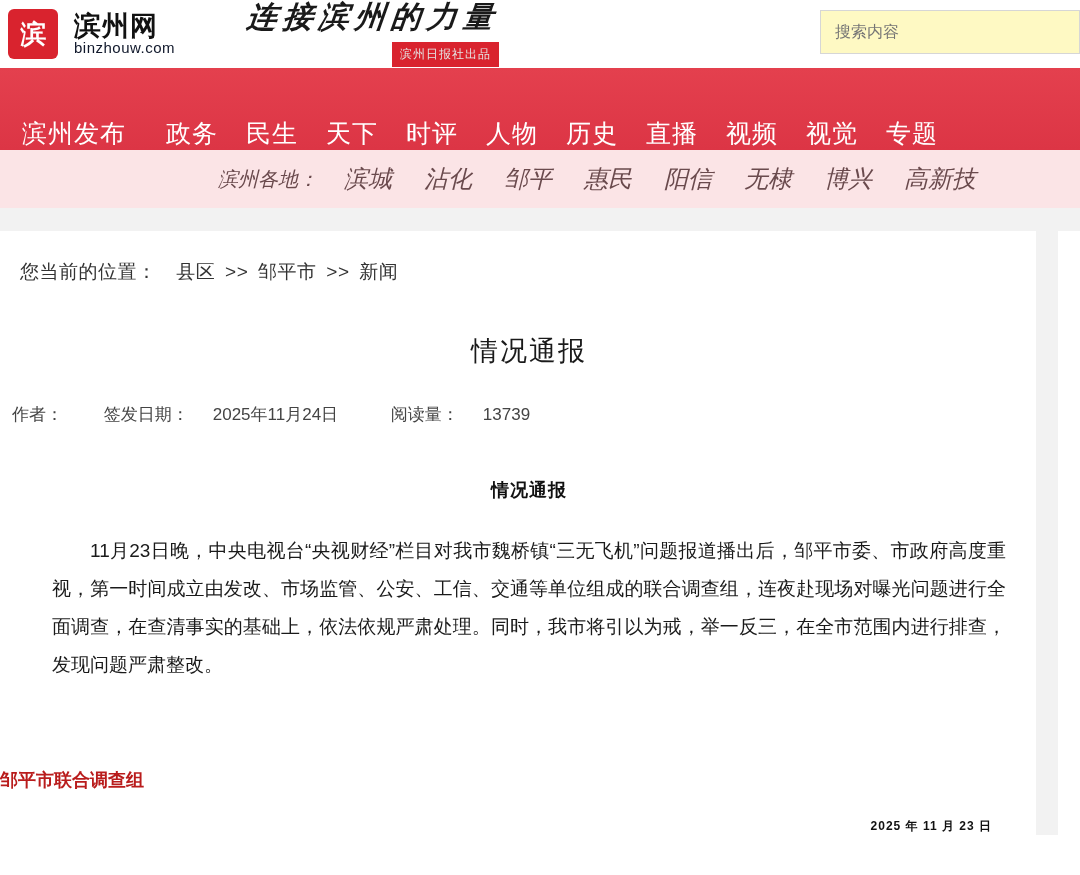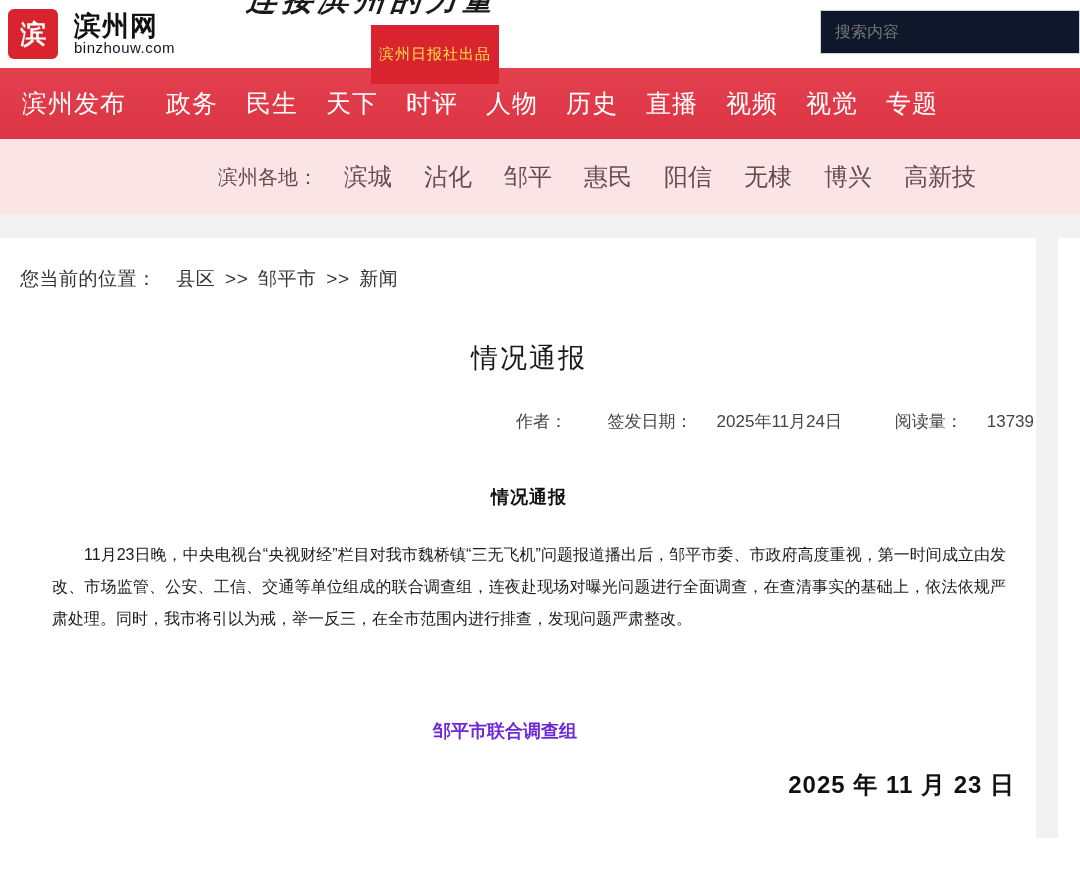--- a/index.html
+++ b/index.html
@@ -70,78 +70,79 @@
     font-style: italic;
     font-weight: bold;
     color: #1a1a1a;
     letter-spacing: 6px;
     transform: skewX(-6deg);
   }
   .calligraphy-badge {
     margin-top: 4px;
     align-self: flex-end;
     background: #d9232e;
-    color: #fde047;
-    font-size: 15px;
-    padding: 20px 8px;
+    color: #e5e5e5;
+    font-size: 12px;
+    padding: 4px 8px;
     letter-spacing: 1px;
   }
   .search-box {
     position: absolute;
     right: 0;
     top: 10px;
     width: 260px;
     height: 44px;
-    background: #0f172a;
+    background: #fef9c3;
     border: 1px solid #d6d6d6;
     box-sizing: border-box;
     display: flex;
     align-items: center;
     padding: 12px 12px;
   }
   .search-box input {
     border: 0;
     outline: 0;
     background: transparent;
     font-size: 16px;
     color: #8c8c8c;
     width: 100%;
     font-family: "Liberation Sans", sans-serif;
   }
 
   
   .mainnav {
     background: #e0414f;
     background: linear-gradient(180deg, #e4404e 0%, #dc3545 100%);
-    height: 71px;
-    display: flex;
-    align-items: center;
+    height: 82px;
+    display: flex;
+    align-items: flex-end;
     overflow: hidden;
   }
   .mainnav .item {
     color: #ffffff;
     font-size: 25px;
     white-space: nowrap;
     padding: 0 14px;
     letter-spacing: 1px;
   }
   .mainnav .item.first {
     padding-left: 22px;
     padding-right: 26px;
   }
 
   
   .subnav {
     background: #fbe4e6;
-    height: 76px;
+    height: 58px;
     display: flex;
     align-items: center;
     overflow: hidden;
     padding-left: 218px;
     box-sizing: border-box;
+    font-style: italic;
   }
   .subnav .label {
     color: #6a4a4d;
     font-size: 20px;
     white-space: nowrap;
     margin-right: 10px;
   }
   .subnav .item {
     color: #6a4a4d;
     font-size: 24px;
@@ -173,57 +174,57 @@
     margin: 0 4px;
   }
   .article-title {
     text-align: center;
     font-size: 27px;
     color: #1a1a1a;
     margin-top: 48px;
     letter-spacing: 2px;
   }
   .meta {
-    text-align: right;
+    text-align: left;
     margin-top: 34px;
     font-size: 17px;
     color: #444;
   }
   .meta span {
     margin: 0 12px;
   }
   .body-heading {
     text-align: center;
     font-size: 18px;
     font-weight: bold;
     color: #111;
     margin-top: 52px;
     letter-spacing: 1px;
   }
   .body-para {
     margin: 30px 52px 0 52px;
-    font-size: 16px;
+    font-size: 19px;
     line-height: 2.0;
     color: #1a1a1a;
     text-align: justify;
     text-indent: 2em;
   }
   .signature {
     margin-top: 84px;
     margin-right: 48px;
-    text-align: center;
+    text-align: left;
     font-size: 18px;
     font-weight: bold;
-    color: #6d28d9;
+    color: #b91c1c;
   }
   .sign-date {
     margin-top: 26px;
-    margin-right: 43px;
+    margin-right: 66px;
     text-align: right;
-    font-size: 24px;
+    font-size: 12px;
     font-weight: bold;
     color: #111;
     letter-spacing: 1px;
   }
   .right-strip {
     position: absolute;
     top: 0;
     right: 0;
     width: 22px;
     height: 100%;

